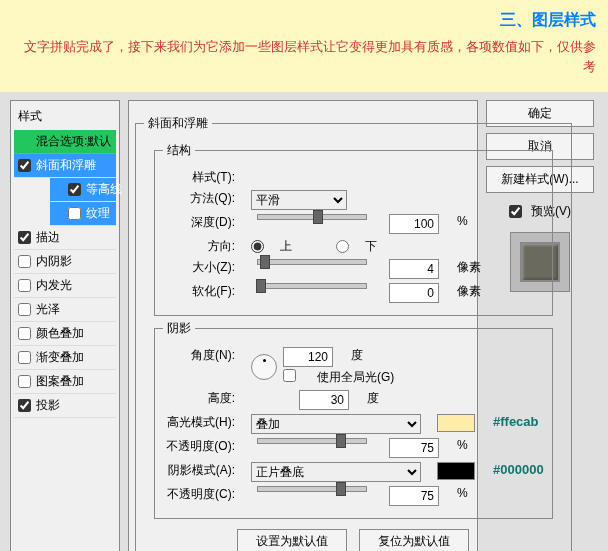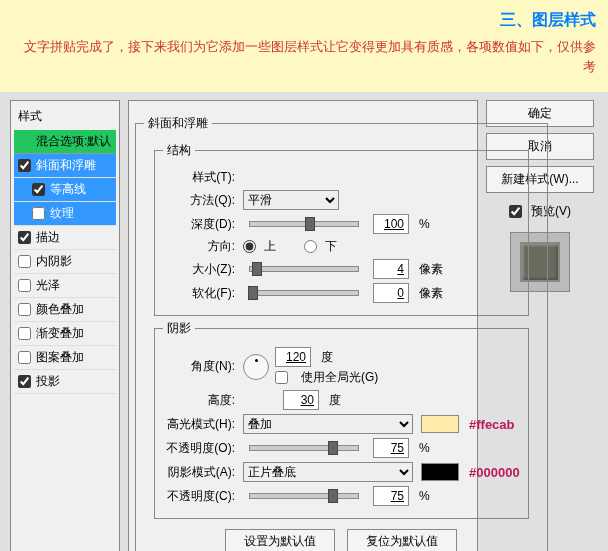--- a/index.html
+++ b/index.html
@@ -8,44 +8,44 @@
 .header-title { color: #0080ff; font-size: 16px; font-weight: bold; margin-bottom: 6px; }
 .header-desc { color: #cc3333; font-size: 13px; line-height: 1.5; }
 .dialog { display: flex; padding: 8px 10px; gap: 8px; }
 .panel { background: #f0f0f0; border: 1px solid #888; }
 .styles-panel { width: 110px; padding: 4px 3px; }
 .styles-panel-title { padding: 3px 4px 5px; font-size: 12px; }
 .style-list { }
 .style-item { display: flex; align-items: center; padding: 3px 4px; border-bottom: 1px solid #ddd; }
 .style-item.header-row { background: #22c55e; border-bottom: 1px solid #999; }
 .style-item.selected { background: #3399ff; color: #fff; }
-.style-item.indent { padding-left: 18px; }
+.style-item.indent { padding-left: 18px; margin-left: 36px; }
 .chk { width: 13px; height: 13px; margin-right: 5px; accent-color: #333; flex-shrink: 0; }
 .chk-sp { width: 13px; height: 13px; margin-right: 5px; flex-shrink: 0; }
 .style-label { font-size: 12px; white-space: nowrap; }
 .center-panel { width: 350px; }
 fieldset { border: 1px solid #888; margin: 0 6px 6px; padding: 6px 8px 8px; position: relative; }
 fieldset > legend { padding: 0 4px; font-size: 12px; }
 .sub-fieldset { margin: 4px 10px; }
-.row { display: flex; align-items: center; margin: 4px 0; gap: 8px; }
+.row { display: flex; margin: 4px 0; gap: 16px; }
 .lbl { width: 72px; text-align: right; font-size: 12px; }
 select { border: 1px solid #888; height: 20px; font-size: 12px; }
 select.med { width: 96px; }
 select.wide { width: 170px; }
-.num { width: 36px; height: 20px; border: 1px solid #888; text-align: right; padding: 0 4px; font-size: 12px; background: #fff; text-decoration: underline; }
+.num { width: 50px; height: 20px; border: 1px solid #888; text-align: right; padding: 0 4px; font-size: 12px; background: #fff; }
 .unit { font-size: 12px; margin-left: 2px; }
 .slider { flex: 1; min-width: 60px; max-width: 110px; height: 6px; background: #ccc; border: 1px solid #888; position: relative; margin: 0 6px; }
 .slider .thumb { position: absolute; width: 10px; height: 14px; background: #666; top: -5px; border: 1px solid #444; }
 .radio { accent-color: #333; }
 .contour-swatch { width: 34px; height: 24px; border: 1px solid #888; background: linear-gradient(to top right, #000 0%, #fff 50%, #000 100%); display: inline-block; }
 .dial { width: 26px; height: 26px; border: 1px solid #888; border-radius: 50%; position: relative; background: #f8f8f8; }
 .dial .dot { position: absolute; width: 3px; height: 3px; background: #000; border-radius: 50%; top: 4px; left: 11px; }
 .angle-block { display: flex; align-items: center; gap: 6px; }
 .color-swatch { width: 38px; height: 18px; border: 1px solid #888; display: inline-block; }
-.annot { color: #be185d; font-weight: bold; font-size: 13px; margin-left: 2px; }
+.annot { color: #0f766e; font-weight: bold; font-size: 13px; margin-left: 2px; }
 .bottom-btns { display: flex; justify-content: center; gap: 12px; padding: 6px 0 2px; }
 .btn { background: #f4f4f4; border: 1px solid #888; padding: 3px 18px; font-size: 12px; cursor: pointer; }
 .right-panel { width: 108px; display: flex; flex-direction: column; gap: 6px; align-items: stretch; }
 .right-panel .btn-wide { background: #f4f4f4; border: 1px solid #888; padding: 4px 0; font-size: 12px; cursor: pointer; text-align: center; }
 .preview-row { display: flex; align-items: center; justify-content: center; gap: 4px; margin-top: 4px; }
 .preview-box { width: 60px; height: 60px; border: 1px solid #888; margin: 6px auto 0; background: #bbb; display: flex; align-items: center; justify-content: center; }
 .preview-inner { width: 40px; height: 40px; background: #6a6a5e; border: 2px solid #888; box-shadow: inset 1px 1px 3px rgba(255,255,255,.4), inset -1px -1px 3px rgba(0,0,0,.4); }
 .topfs { margin-top: 14px; }
 </style>
 </head>
@@ -78,20 +78,24 @@
             <input type="checkbox" class="chk" style="">
             <span class="style-label">纹理</span>
           </div>
           <div class="style-item">
             <input type="checkbox" class="chk" checked="" style="">
             <span class="style-label">描边</span>
           </div>
           <div class="style-item">
             <input type="checkbox" class="chk" style="">
             <span class="style-label">内阴影</span>
+          </div>
+          <div class="style-item">
+            <input type="checkbox" class="chk" style="">
+            <span class="style-label">内发光</span>
           </div>
           <div class="style-item">
             <input type="checkbox" class="chk" style="">
             <span class="style-label">光泽</span>
           </div>
           <div class="style-item">
             <input type="checkbox" class="chk" style="">
             <span class="style-label">颜色叠加</span>
           </div>
           <div class="style-item">

